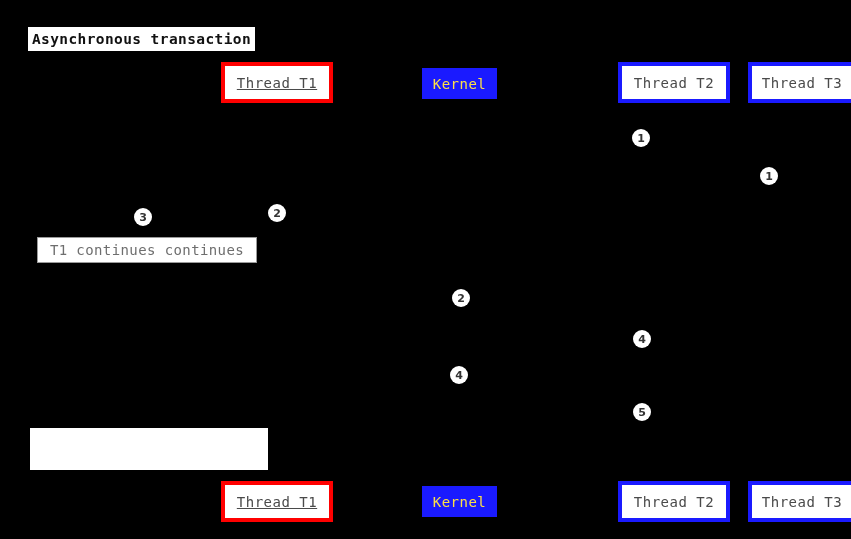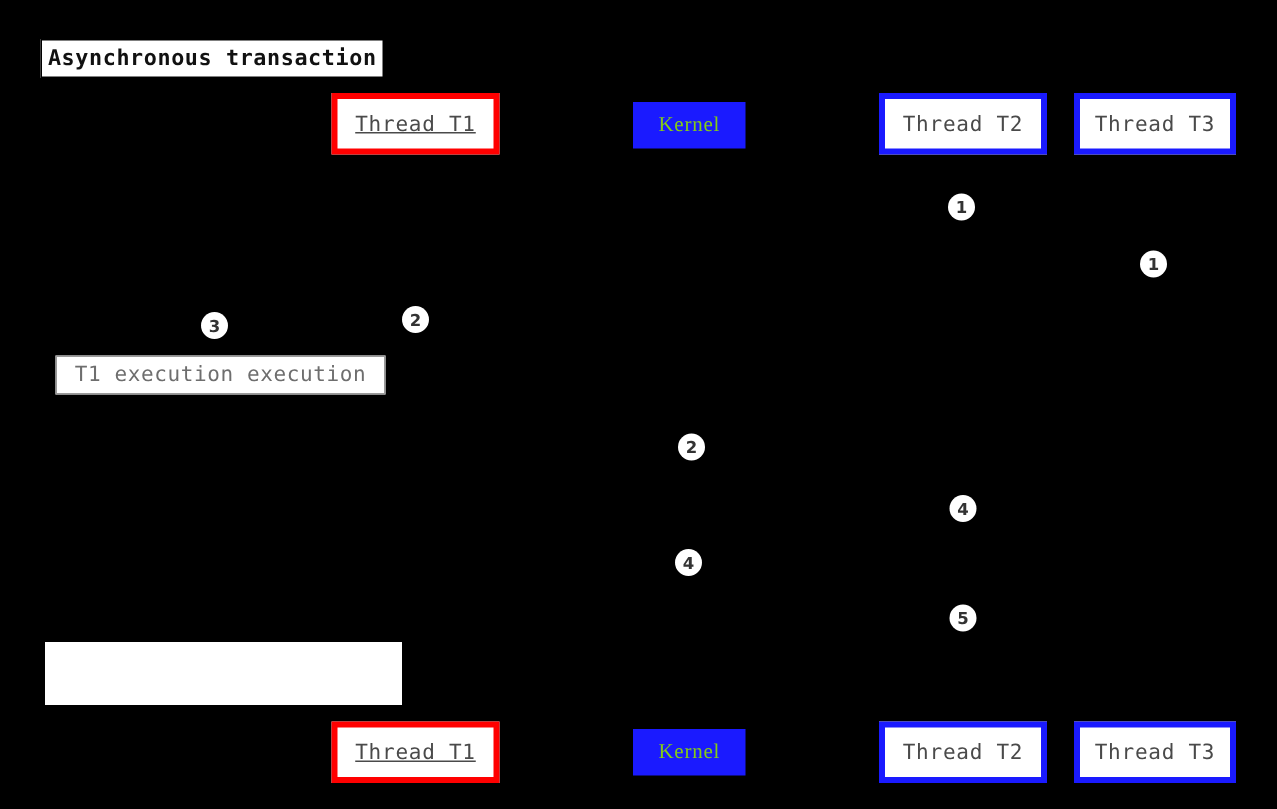--- a/index.html
+++ b/index.html
@@ -59,26 +59,26 @@
   .participant.red {
     background: #ffffff;
     border: 4px solid #ff0000;
     color: #4a4a4a;
     text-decoration: underline;
   }
   .participant.blue-outline {
     background: #ffffff;
     border: 4px solid #1a1aff;
     color: #4a4a4a;
+    margin-left: 32px;
   }
   .participant.blue-solid {
     background: #1a1aff;
     border: 0;
-    color: #84cc16;
-    font-family: Liberation Serif, serif;
+    color: #fde047;
   }
 
   
   .lifeline {
     position: absolute;
     width: 1px;
     background: #000000;
   }
 
   
@@ -119,21 +119,21 @@
       <div class="nub" style="left: 459px; top: 483px;"></div>
       <div class="lifeline" style="left: 642px; top: 103px; height: 378px;"></div>
       <div class="nub" style="left: 641px; top: 103px;"></div>
       <div class="nub" style="left: 641px; top: 478px;"></div>
       <div class="lifeline" style="left: 770px; top: 103px; height: 378px;"></div>
       <div class="nub" style="left: 769px; top: 103px;"></div>
       <div class="nub" style="left: 769px; top: 478px;"></div>
     </div>
   <div id="note-layer">
       <div class="node title-box" style="left: 27px; top: 26px; width: 229px; height: 26px;">Asynchronous transaction</div>
-      <div class="node note-box" style="left: 37px; top: 237px; width: 220px; height: 26px;">T1 execution execution</div>
+      <div class="node note-box" style="left: 37px; top: 237px; width: 220px; height: 26px;">T1 continues continues</div>
       <div class="node blank-box" style="left: 30px; top: 428px; width: 238px; height: 42px;"></div>
     </div>
   <div id="participant-layer">
       <div class="node participant red" style="left: 221px; top: 62px; width: 112px; height: 41px; border-color: rgb(255, 0, 0);">Thread T1</div>
       <div class="node participant blue-solid" style="left: 422px; top: 68px; width: 75px; height: 31px; background: rgb(26, 26, 255);">Kernel</div>
       <div class="node participant blue-outline" style="left: 586px; top: 62px; width: 112px; height: 41px; border-color: rgb(26, 26, 255);">Thread T2</div>
       <div class="node participant blue-outline" style="left: 716px; top: 62px; width: 108px; height: 41px; border-color: rgb(26, 26, 255);">Thread T3</div>
       <div class="node participant red" style="left: 221px; top: 481px; width: 112px; height: 41px; border-color: rgb(255, 0, 0);">Thread T1</div>
       <div class="node participant blue-solid" style="left: 422px; top: 486px; width: 75px; height: 31px; background: rgb(26, 26, 255);">Kernel</div>
       <div class="node participant blue-outline" style="left: 586px; top: 481px; width: 112px; height: 41px; border-color: rgb(26, 26, 255);">Thread T2</div>

